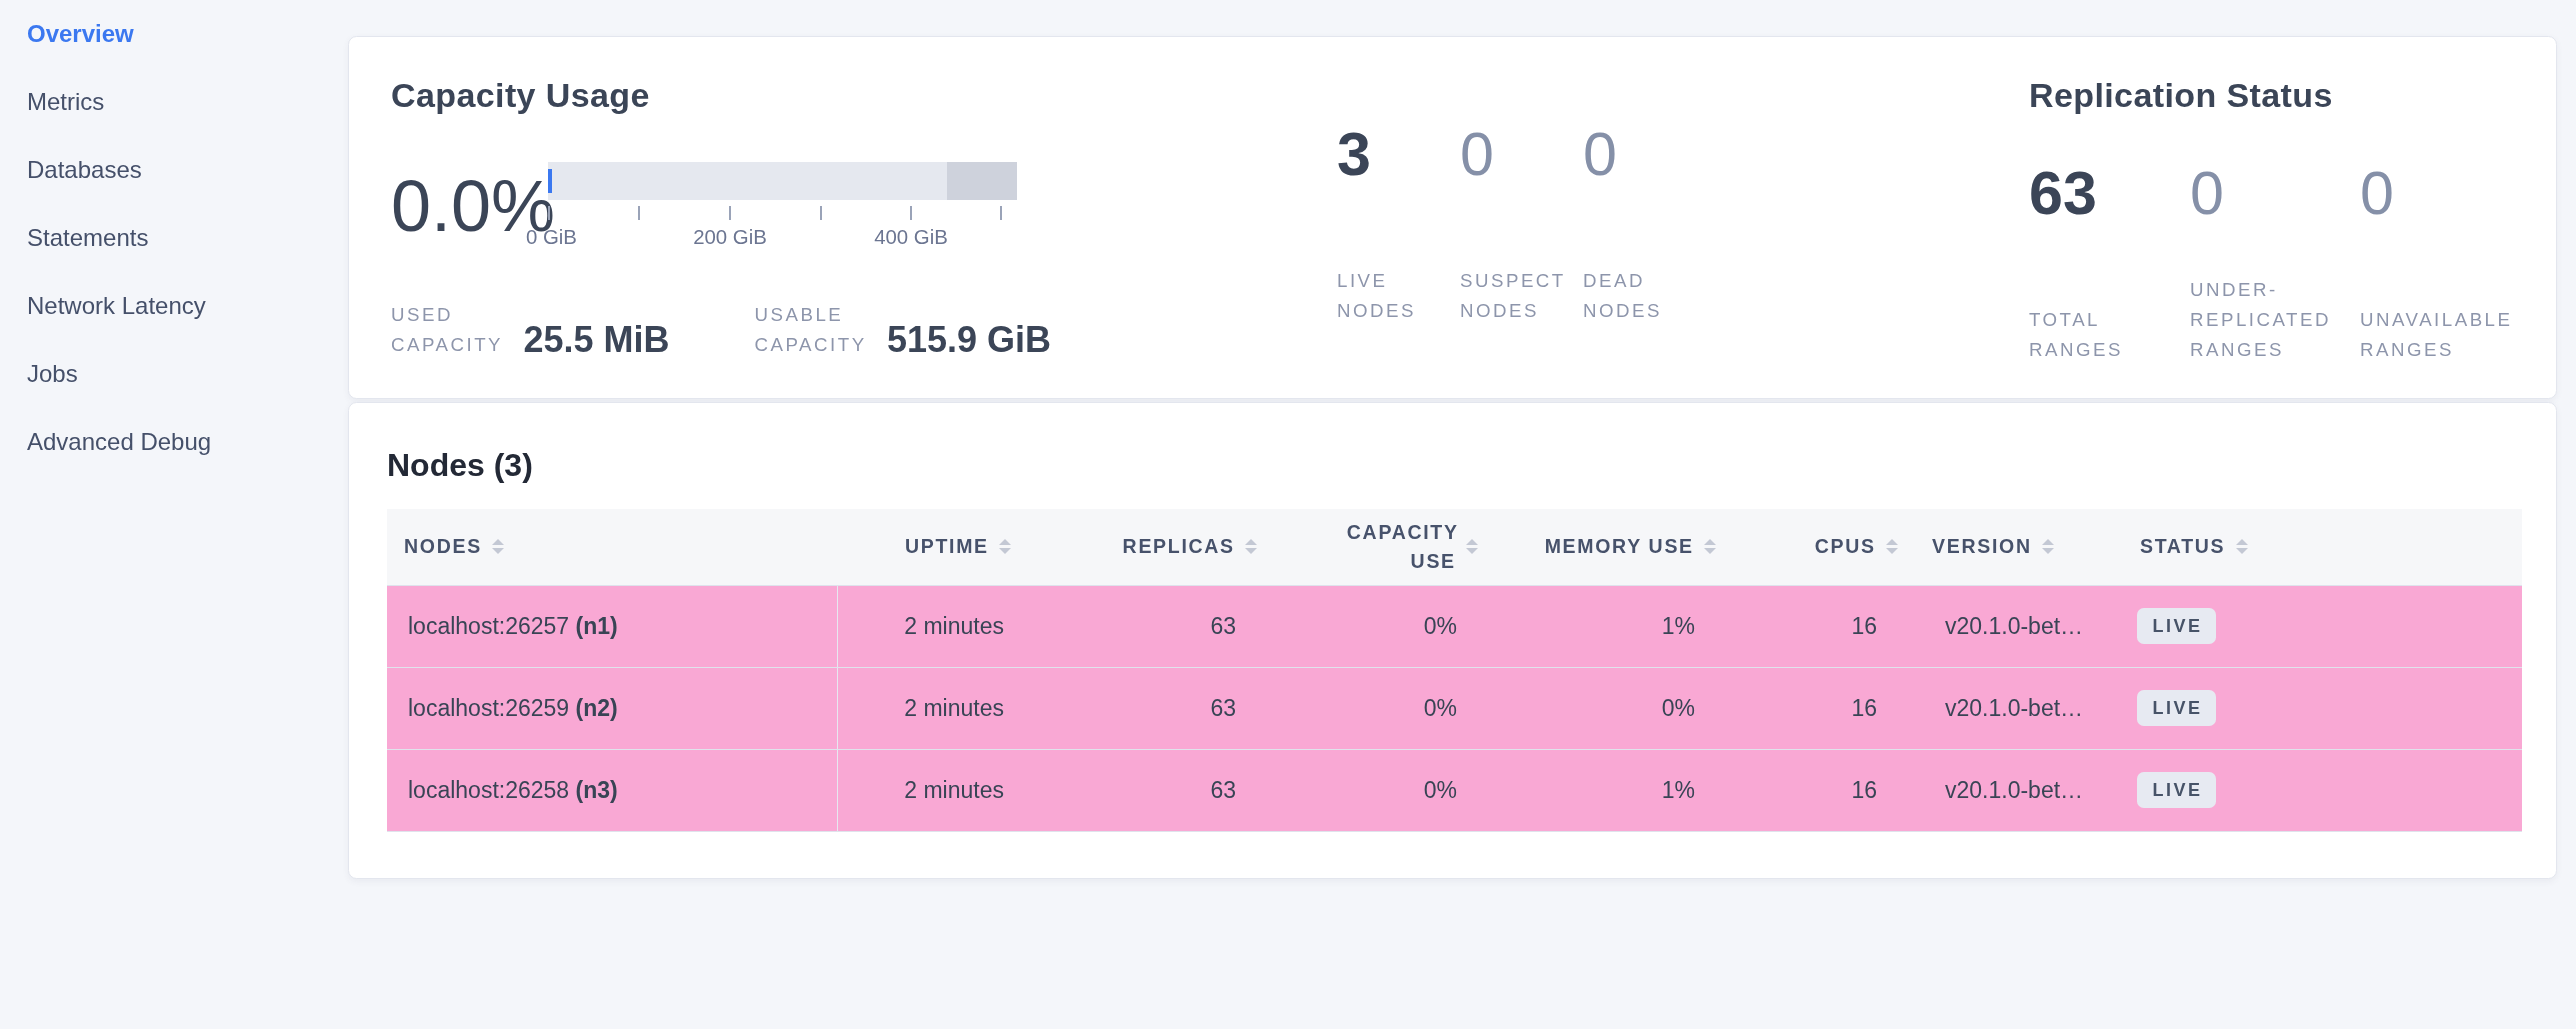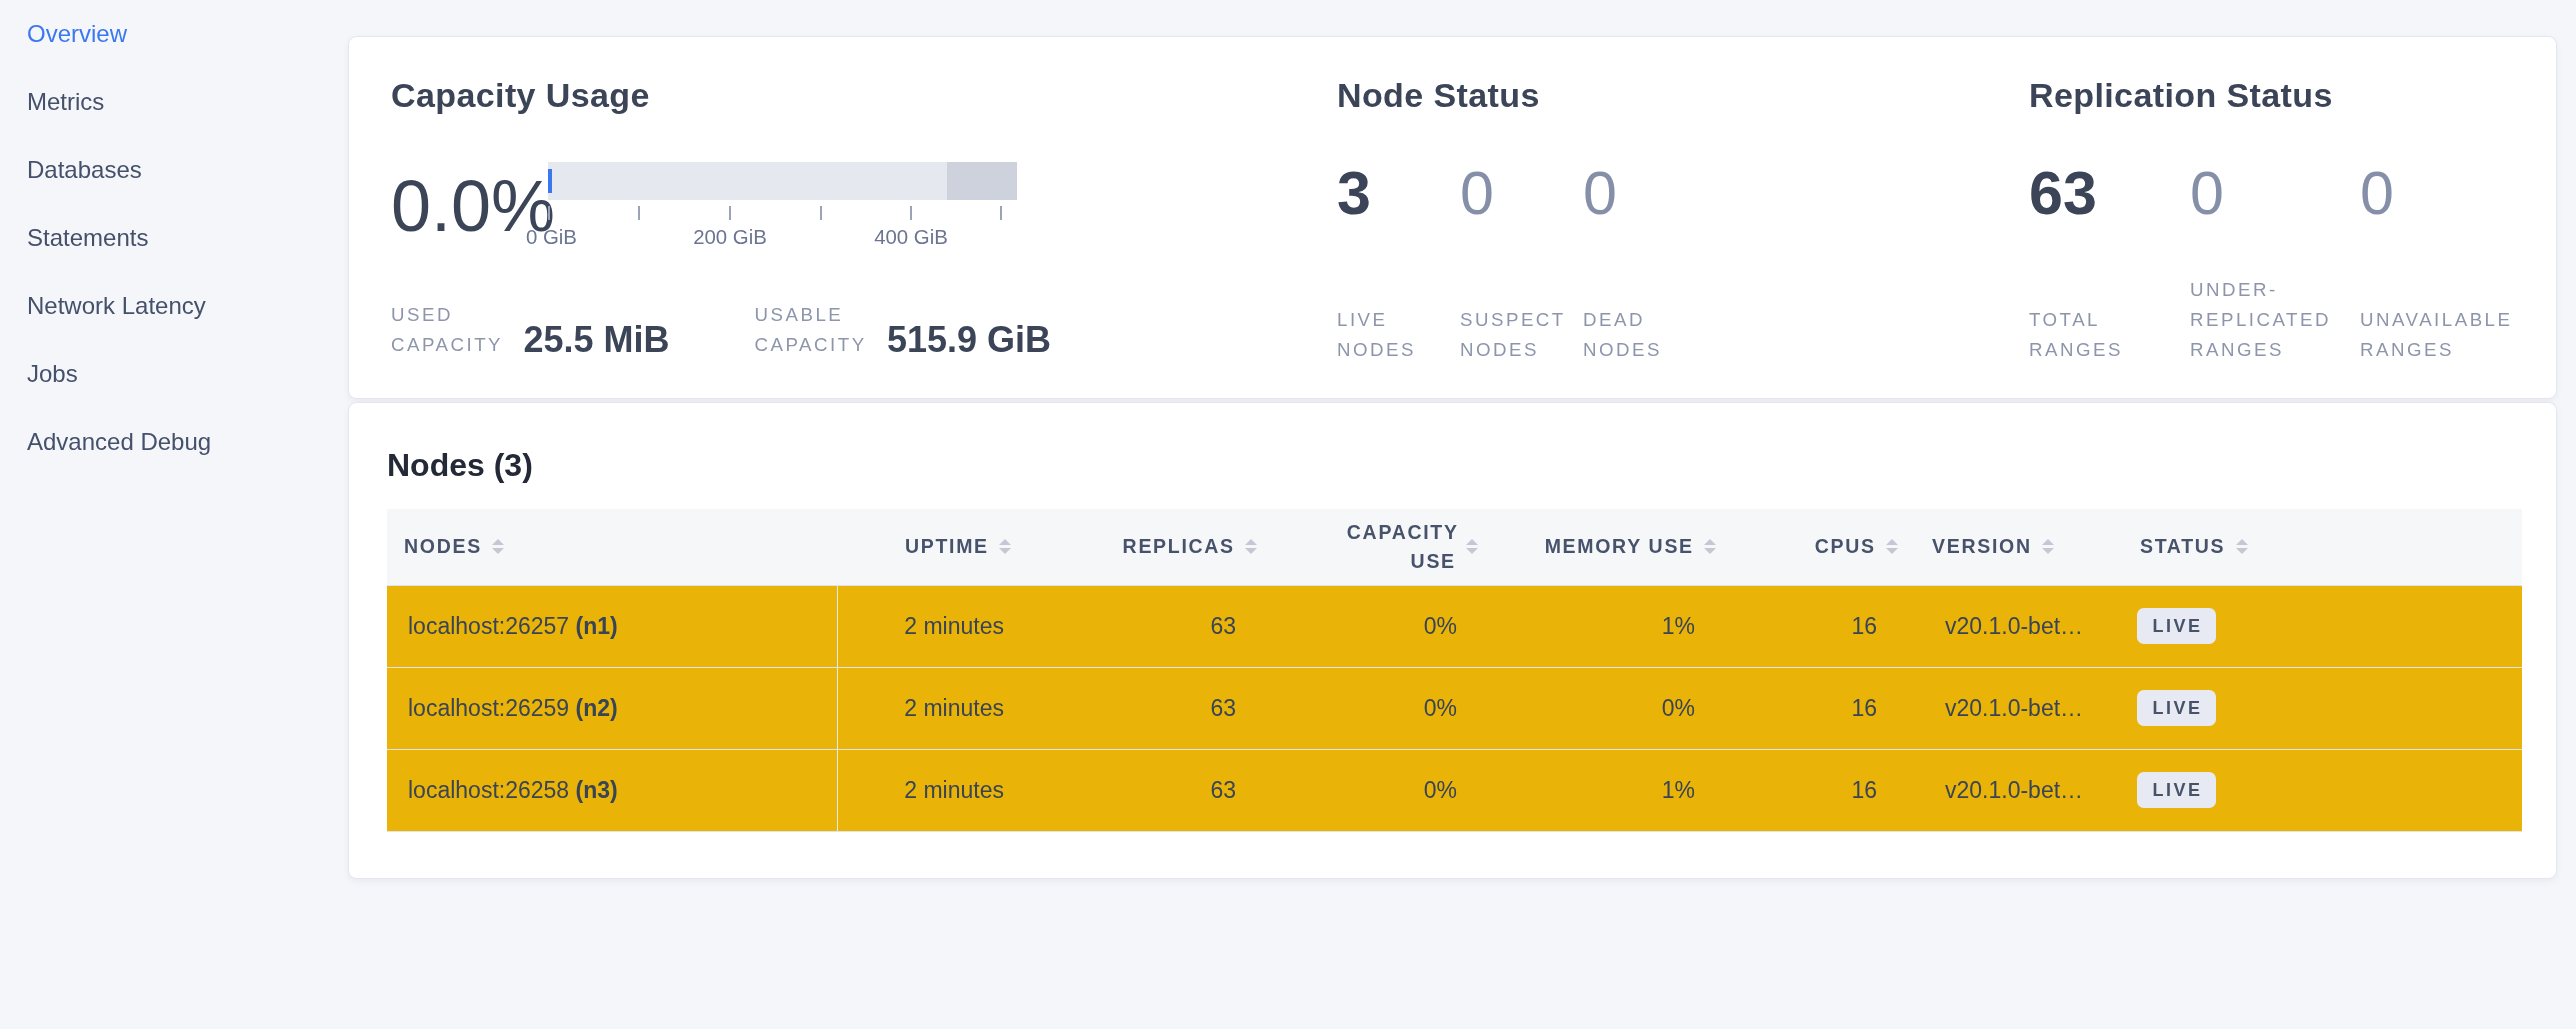--- a/index.html
+++ b/index.html
@@ -12,21 +12,21 @@
     overflow:hidden;
   }
   .app { display:flex; width:100%; height:100%; }
 
   
   .sidebar { width:348px; flex:0 0 348px; padding:0 0 0 27px; }
   .side-item {
     height:68px; display:flex; align-items:center;
     font-size:24px; color:#45506a; cursor:pointer;
   }
-  .side-item.active { color:#3b78f0; font-weight:400; }
+  .side-item.active { color:#3b78f0; font-weight:700; }
 
   
   .content { flex:1; padding:36px 21px 0 0; }
   .card {
     background:#ffffff;
     border:0.8px solid #e3e6ee;
     border-radius:8.5px;
     box-shadow:0 2.5px 6.8px rgba(63,76,107,0.06);
   }
 
@@ -99,21 +99,21 @@
   .th-left .th-inner { justify-content:flex-start; }
   .th-wrap span.th-label { display:inline-block; width:109px; text-align:right; line-height:1.45; }
   .sort { display:inline-flex; flex-direction:column; margin-left:10.2px; }
   .sort i { display:block; width:0; height:0; border-left:6px solid transparent; border-right:6px solid transparent; }
   .sort .up { border-bottom:6.8px solid #c3c8d4; margin-bottom:3.4px; }
   .sort .dn { border-top:6.8px solid #c3c8d4; }
 
   tbody td {
     height:82px; font-size:23px; color:#394455;
     border-bottom:0.8px solid #e0e3ec; padding:0 17px; vertical-align:middle;
-    background:#eab308;
+    background:#f9a8d4;
   }
   tbody tr { cursor:pointer; }
   td.c-nodes { padding-left:21px; border-right:0.8px solid #e6e8f0; }
   td.num { text-align:right; padding-right:38px; }
   td.c-uptime { text-align:right; padding-right:24px; }
   td.c-version { padding-left:30px; white-space:nowrap; overflow:hidden; }
   td.c-status { padding-left:13.6px; }
   .node-id { font-weight:700; }
   .badge-live {
     display:inline-block; background:#e7eaf2; color:#475368;
@@ -174,21 +174,20 @@
             <div class="stat-lines">
               <div>USABLE</div>
               <div>CAPACITY</div>
             </div>
             <span class="stat-value">515.9 GiB</span>
           </div>
         </div>
       </div>
 
       <div class="panel panel-nodestatus">
-        <h2>Node Status</h2>
         <div class="stats-row">
           <div class="stat-col">
             <div class="stat-num">3</div>
             <div class="stat-lbl stat-lines">
               <div>LIVE</div>
               <div>NODES</div>
             </div>
           </div>
           <div class="stat-col">
             <div class="stat-num muted">0</div>

